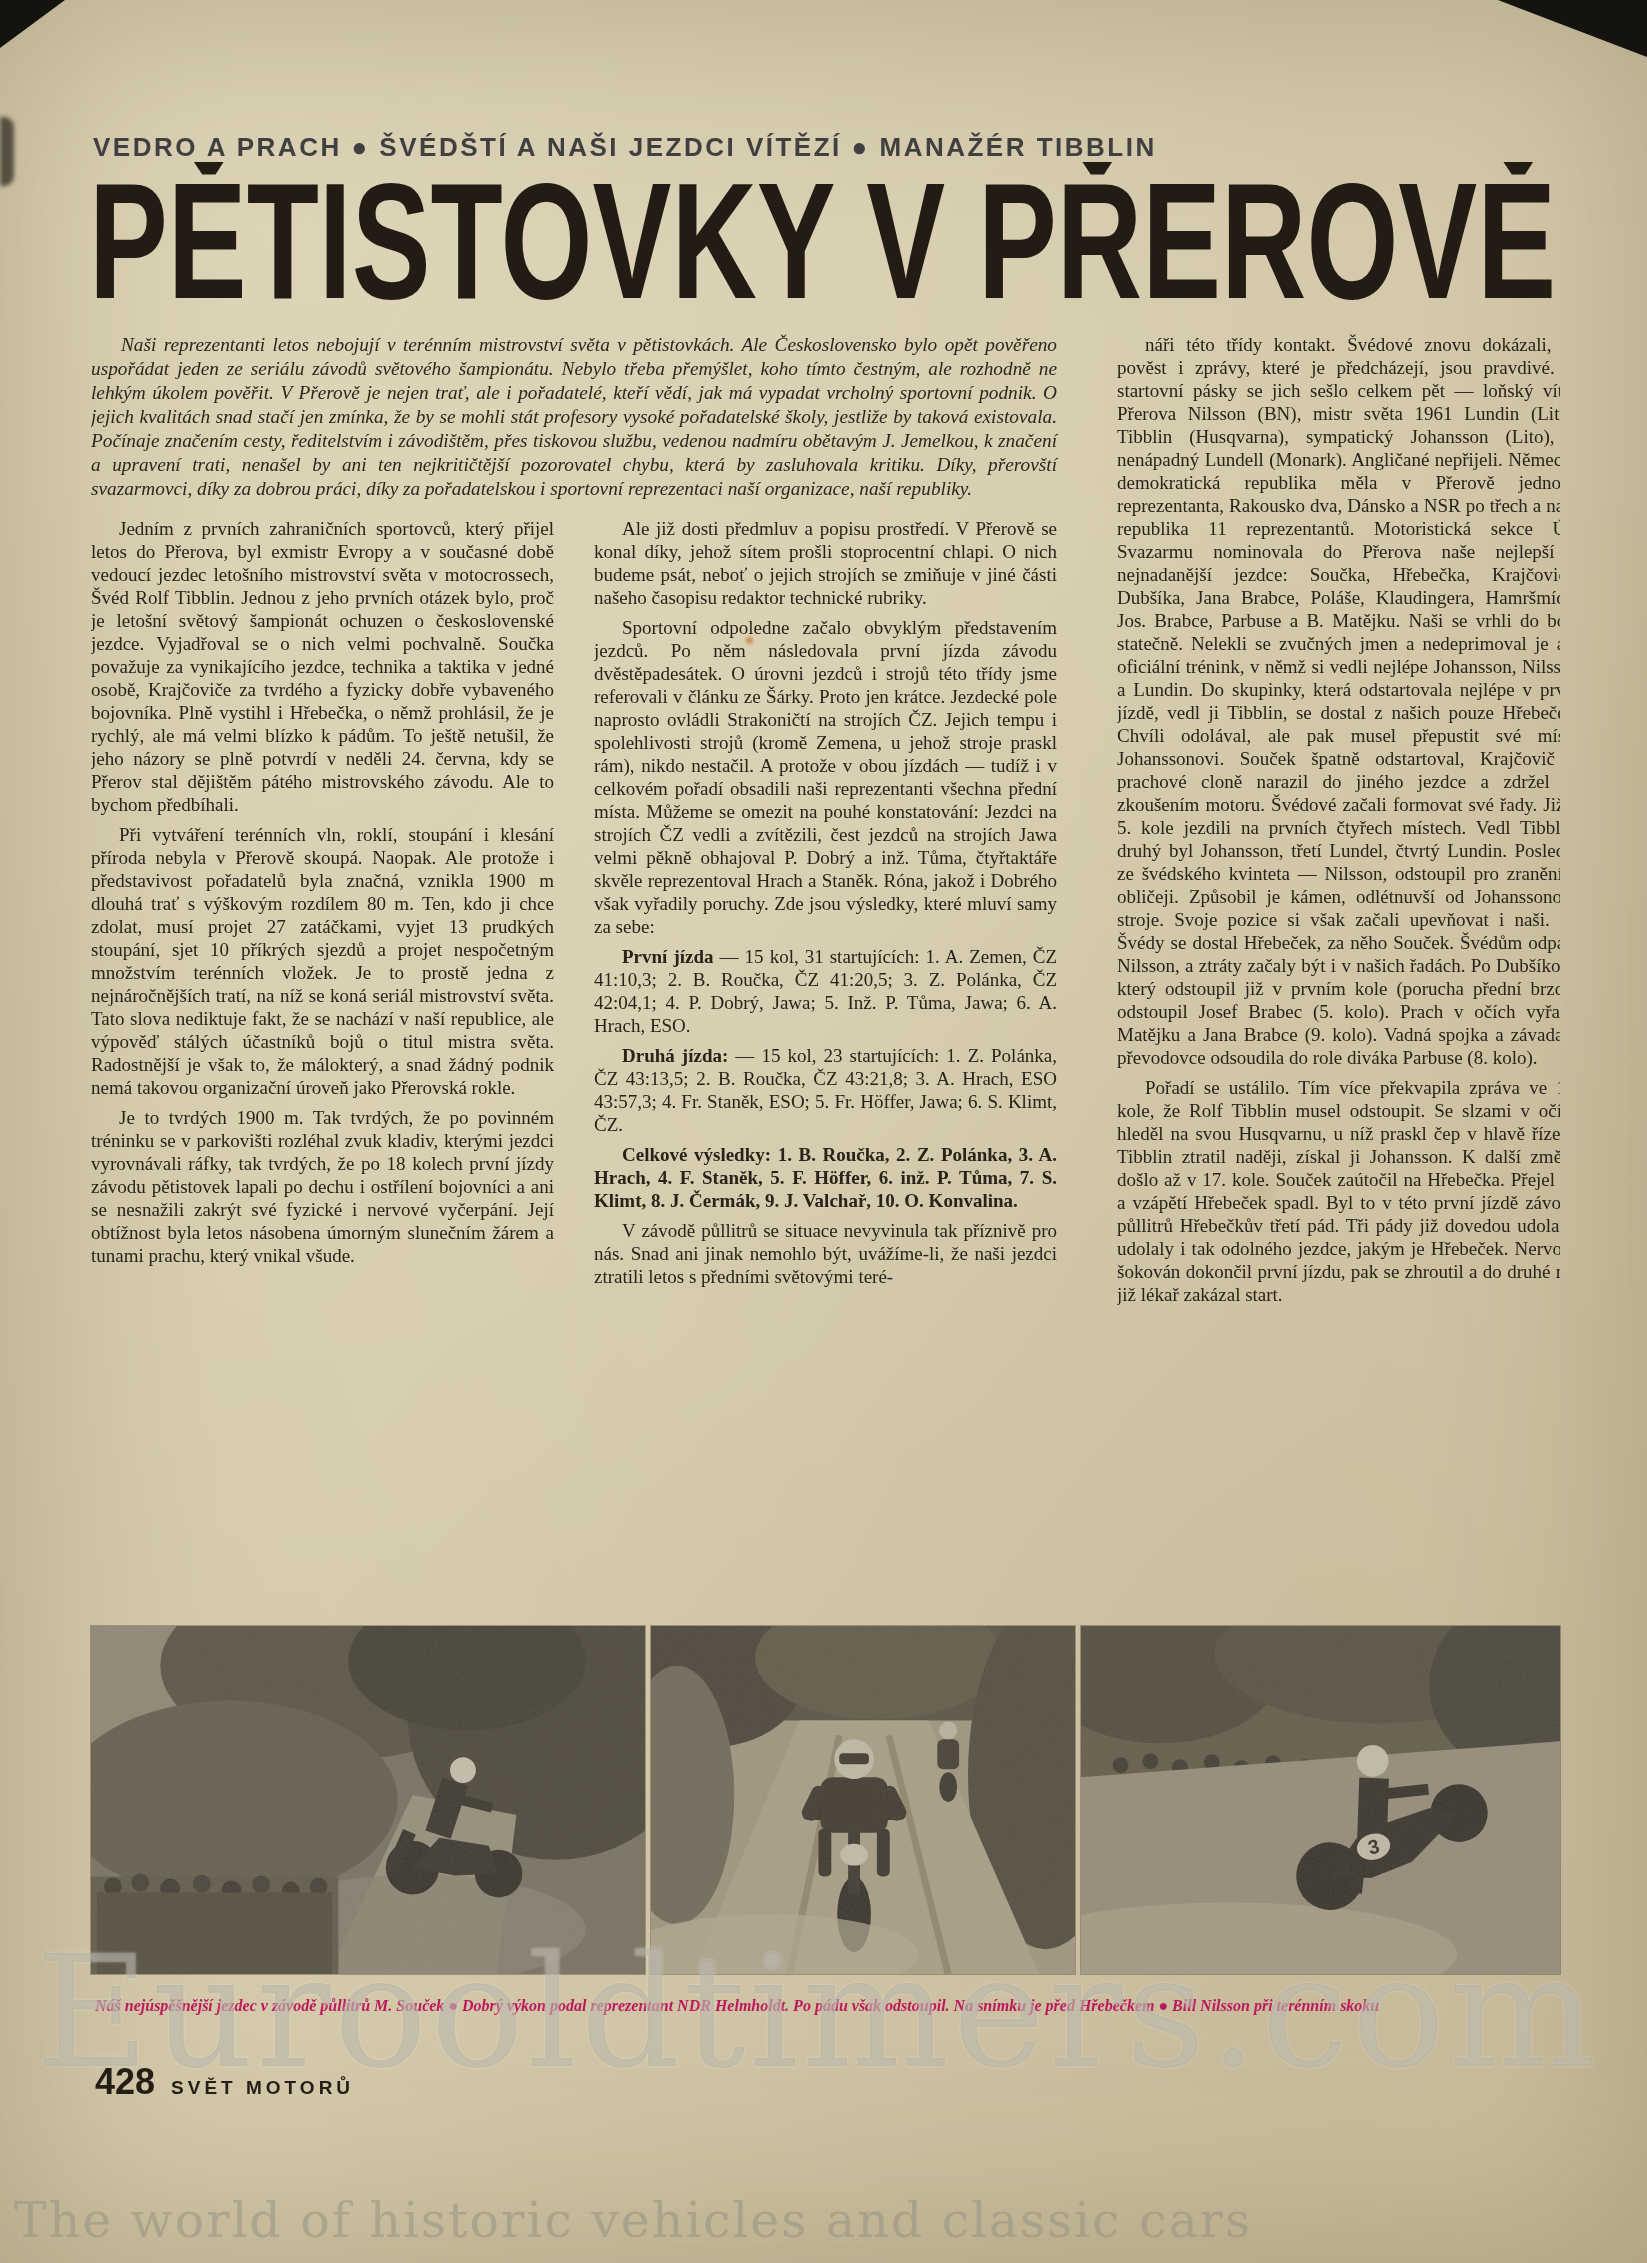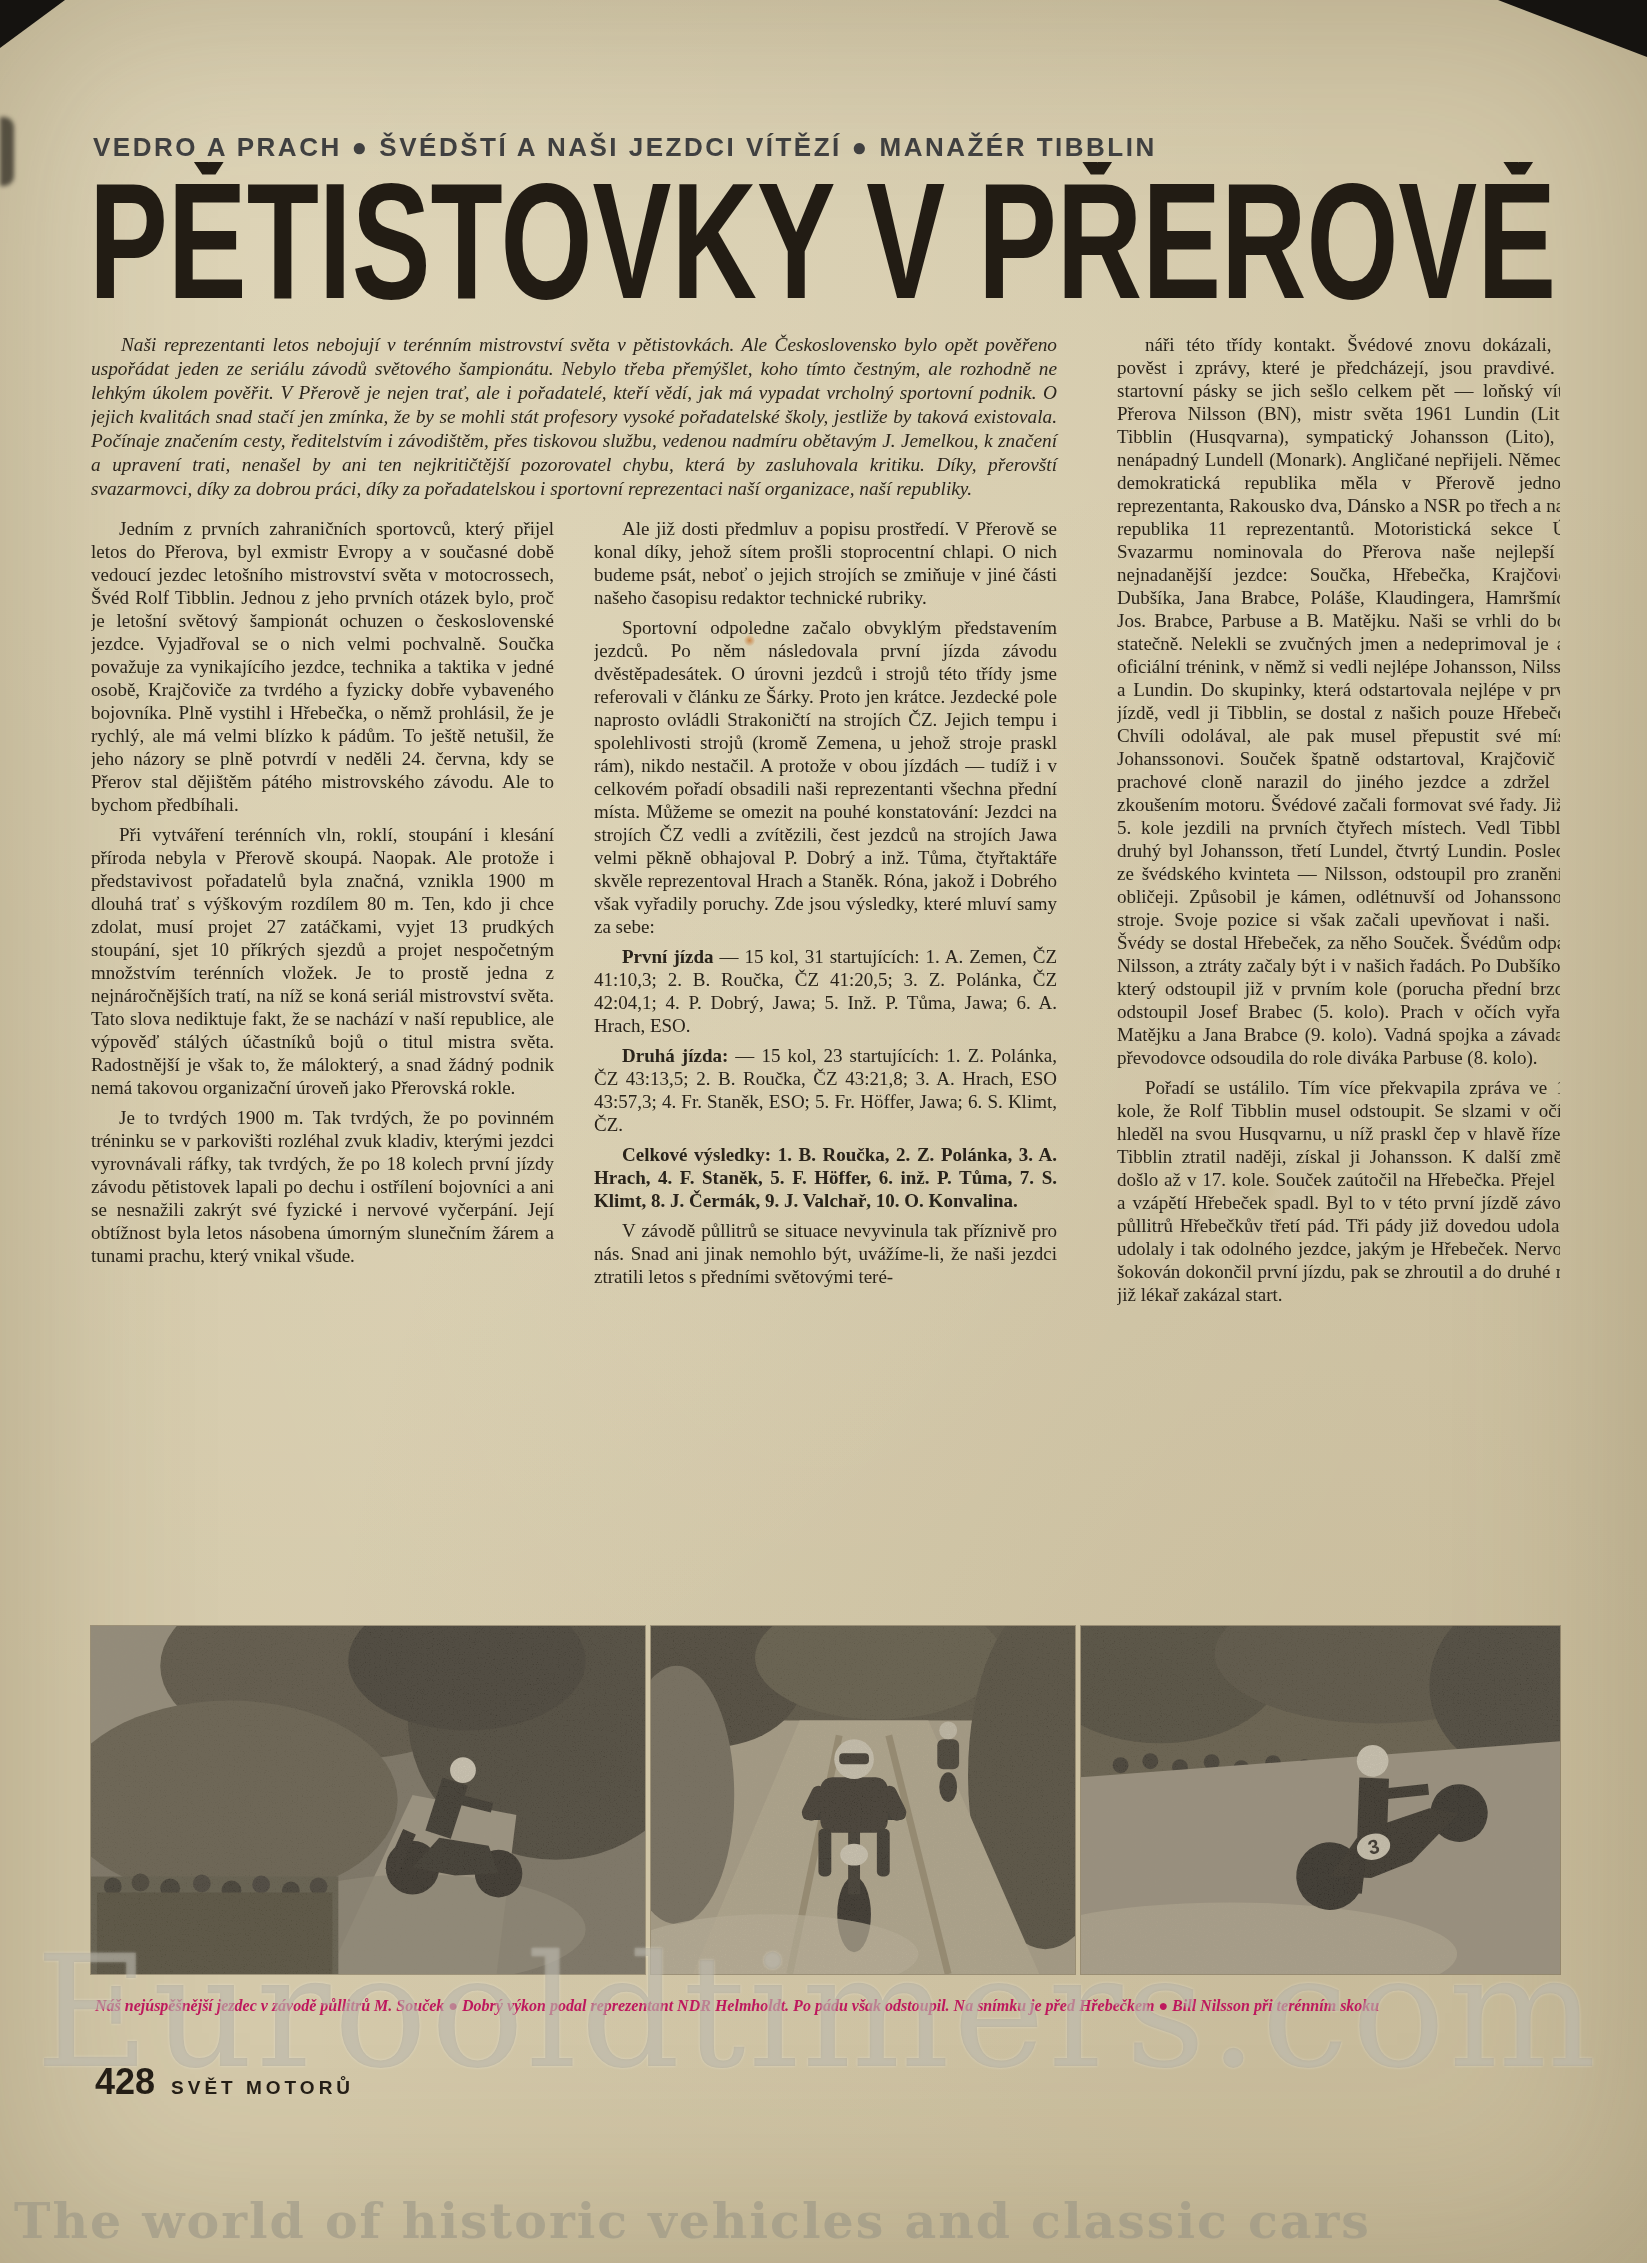--- a/index.html
+++ b/index.html
@@ -77,21 +77,21 @@
   .wm1 {
     position:absolute; top:1921px; left:0; width:1635px; z-index:5; pointer-events:none;
     font-family:"DejaVu Serif", serif; font-size:156px; letter-spacing:3px;
     text-align:center; color:rgba(162,158,144,0.46);
     text-shadow:0 0 3px rgba(255,255,248,0.35);
     white-space:nowrap;
   }
   .wm2 {
     position:absolute; top:2192px; left:14px; z-index:5; pointer-events:none;
     font-family:"DejaVu Serif", serif; font-size:49px; letter-spacing:2px;
-    color:rgba(150,146,132,0.55); white-space:nowrap;font-weight:bold;
+    color:rgba(150,146,132,0.55); white-space:nowrap;
   }
 </style>
 </head>
 <body>
 
 <div class="page"></div>
 <div class="corner tl"></div>
 <div class="corner tr"></div>
 <div class="edge-smudge"></div>
 <div class="stain s1"></div>

